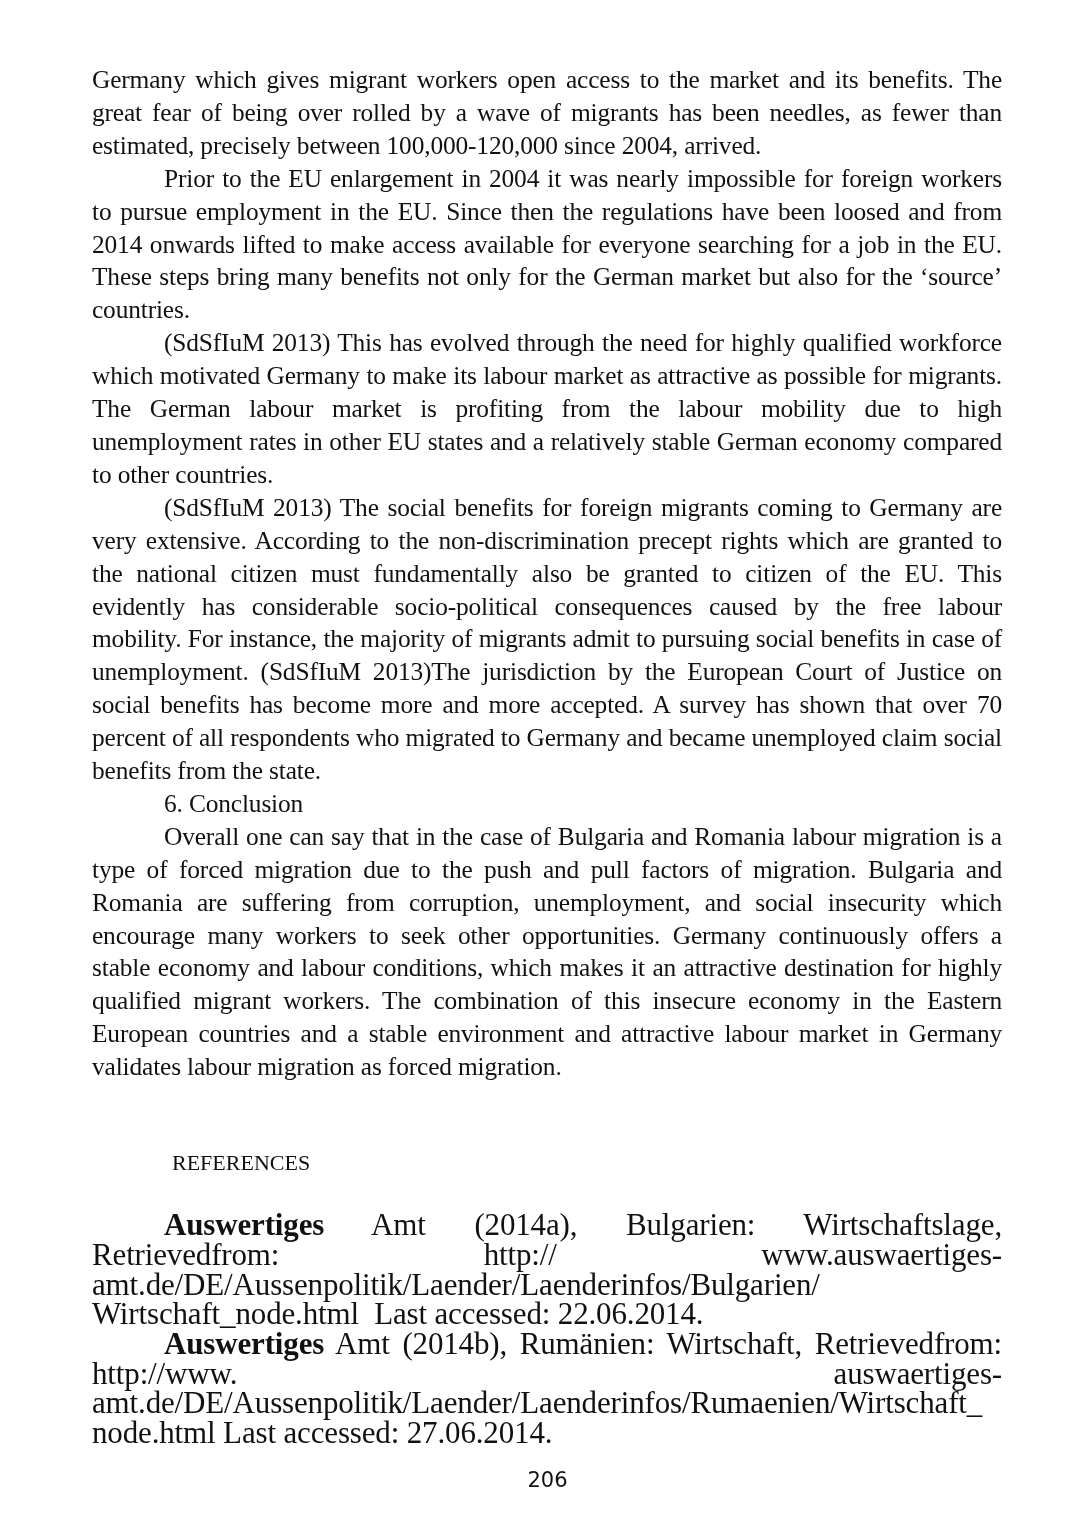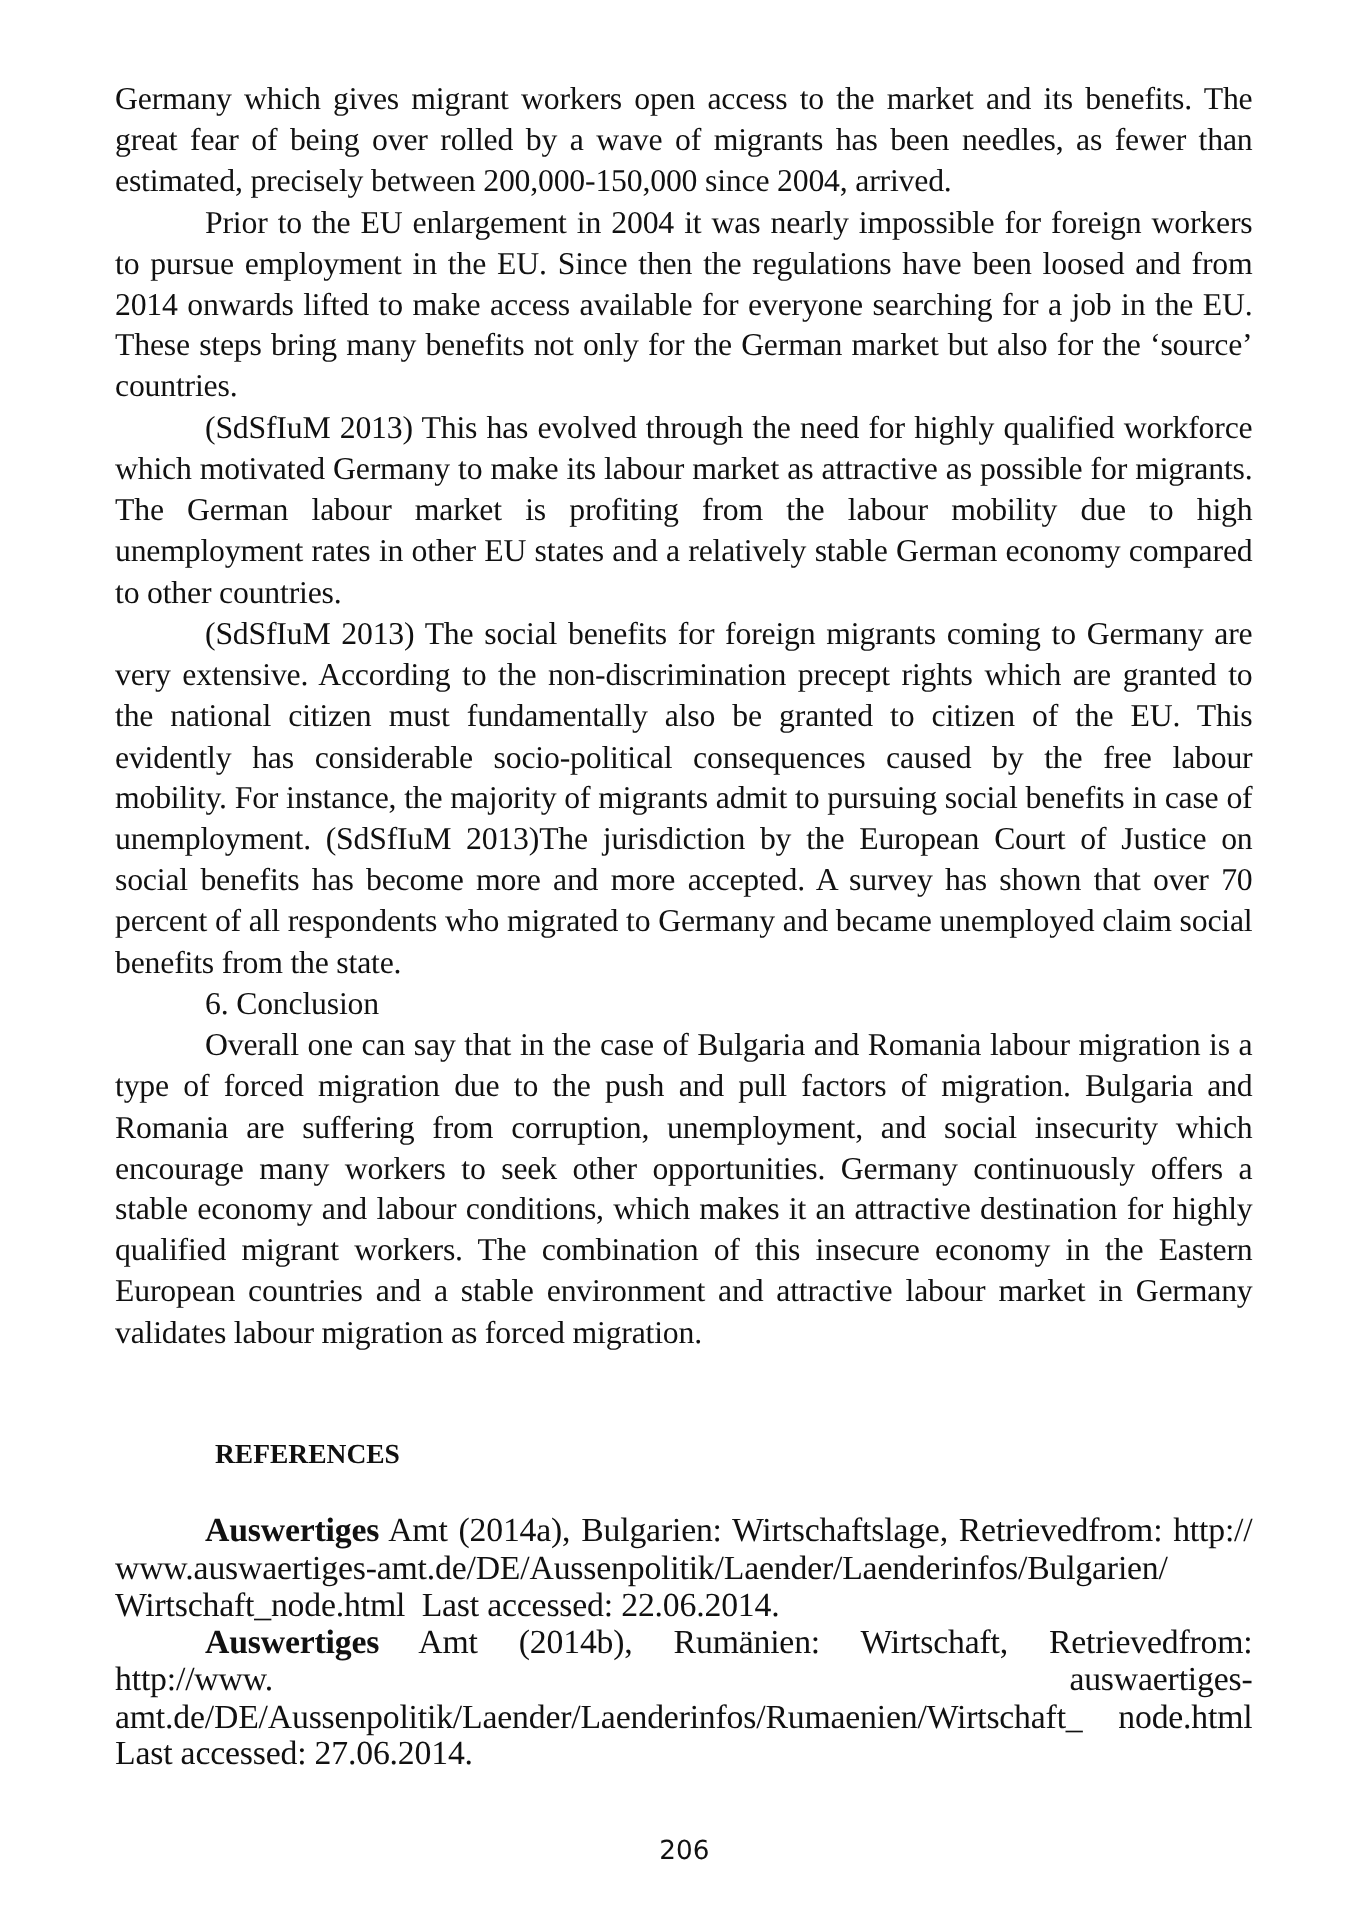--- a/index.html
+++ b/index.html
@@ -33,28 +33,28 @@
       text-indent: 72px;
     }
     .heading-line {
       margin: 0;
       text-indent: 72px;
     }
     .references-title {
       margin: 0;
       margin-top: 65px;
       padding-left: 80px;
-      font-weight: bold;
+      font-weight: normal;
       font-size: 22px;
       line-height: 30px;
       letter-spacing: 0;
     }
     .refs {
       margin-top: 32px;
-      font-size: 27px;
+      font-size: 31px;
       line-height: 29.7px;
     }
     .ref {
       margin: 0;
       text-align: justify;
       text-indent: 72px;
     }
     .ref .author {
       font-weight: bold;
     }
@@ -66,21 +66,21 @@
       text-align: center;
       font-family: "DejaVu Sans", sans-serif;
       font-size: 21px;
       color: #111111;
     }
   </style>
 </head>
 <body>
 
 <div class="page">
-  <p class="para">Germany which gives migrant workers open access to the market and its benefits. The great fear of being over rolled by a wave of migrants has been needles, as fewer than estimated, precisely between 200,000-150,000 since 2004, arrived.</p>
+  <p class="para">Germany which gives migrant workers open access to the market and its benefits. The great fear of being over rolled by a wave of migrants has been needles, as fewer than estimated, precisely between 100,000-120,000 since 2004, arrived.</p>
   <p class="para indent">Prior to the EU enlargement in 2004 it was nearly impossible for foreign workers to pursue employment in the EU. Since then the regulations have been loosed and from 2014 onwards lifted to make access available for everyone searching for a job in the EU. These steps bring many benefits not only for the German market but also for the ‘source’ countries.</p>
   <p class="para indent">(SdSfIuM 2013) This has evolved through the need for highly qualified workforce which motivated Germany to make its labour market as attractive as possible for migrants. The German labour market is profiting from the labour mobility due to high unemployment rates in other EU states and a relatively stable German economy compared to other countries.</p>
   <p class="para indent">(SdSfIuM 2013) The social benefits for foreign migrants coming to Germany are very extensive. According to the non-discrimination precept rights which are granted to the national citizen must fundamentally also be granted to citizen of the EU. This evidently has considerable socio-political consequences caused by the free labour mobility. For instance, the majority of migrants admit to pursuing social benefits in case of unemployment. (SdSfIuM 2013)The jurisdiction by the European Court of Justice on social benefits has become more and more accepted. A survey has shown that over 70 percent of all respondents who migrated to Germany and became unemployed claim social benefits from the state.</p>
   <p class="heading-line">6. Conclusion</p>
   <p class="para indent">Overall one can say that in the case of Bulgaria and Romania labour migration is a type of forced migration due to the push and pull factors of migration. Bulgaria and Romania are suffering from corruption, unemployment, and social insecurity which encourage many workers to seek other opportunities. Germany continuously offers a stable economy and labour conditions, which makes it an attractive destination for highly qualified migrant workers. The combination of this insecure economy in the Eastern European countries and a stable environment and attractive labour market in Germany validates labour migration as forced migration.</p>
 
   <h2 class="references-title">REFERENCES</h2>
 
   <div class="refs">
     <p class="ref">

